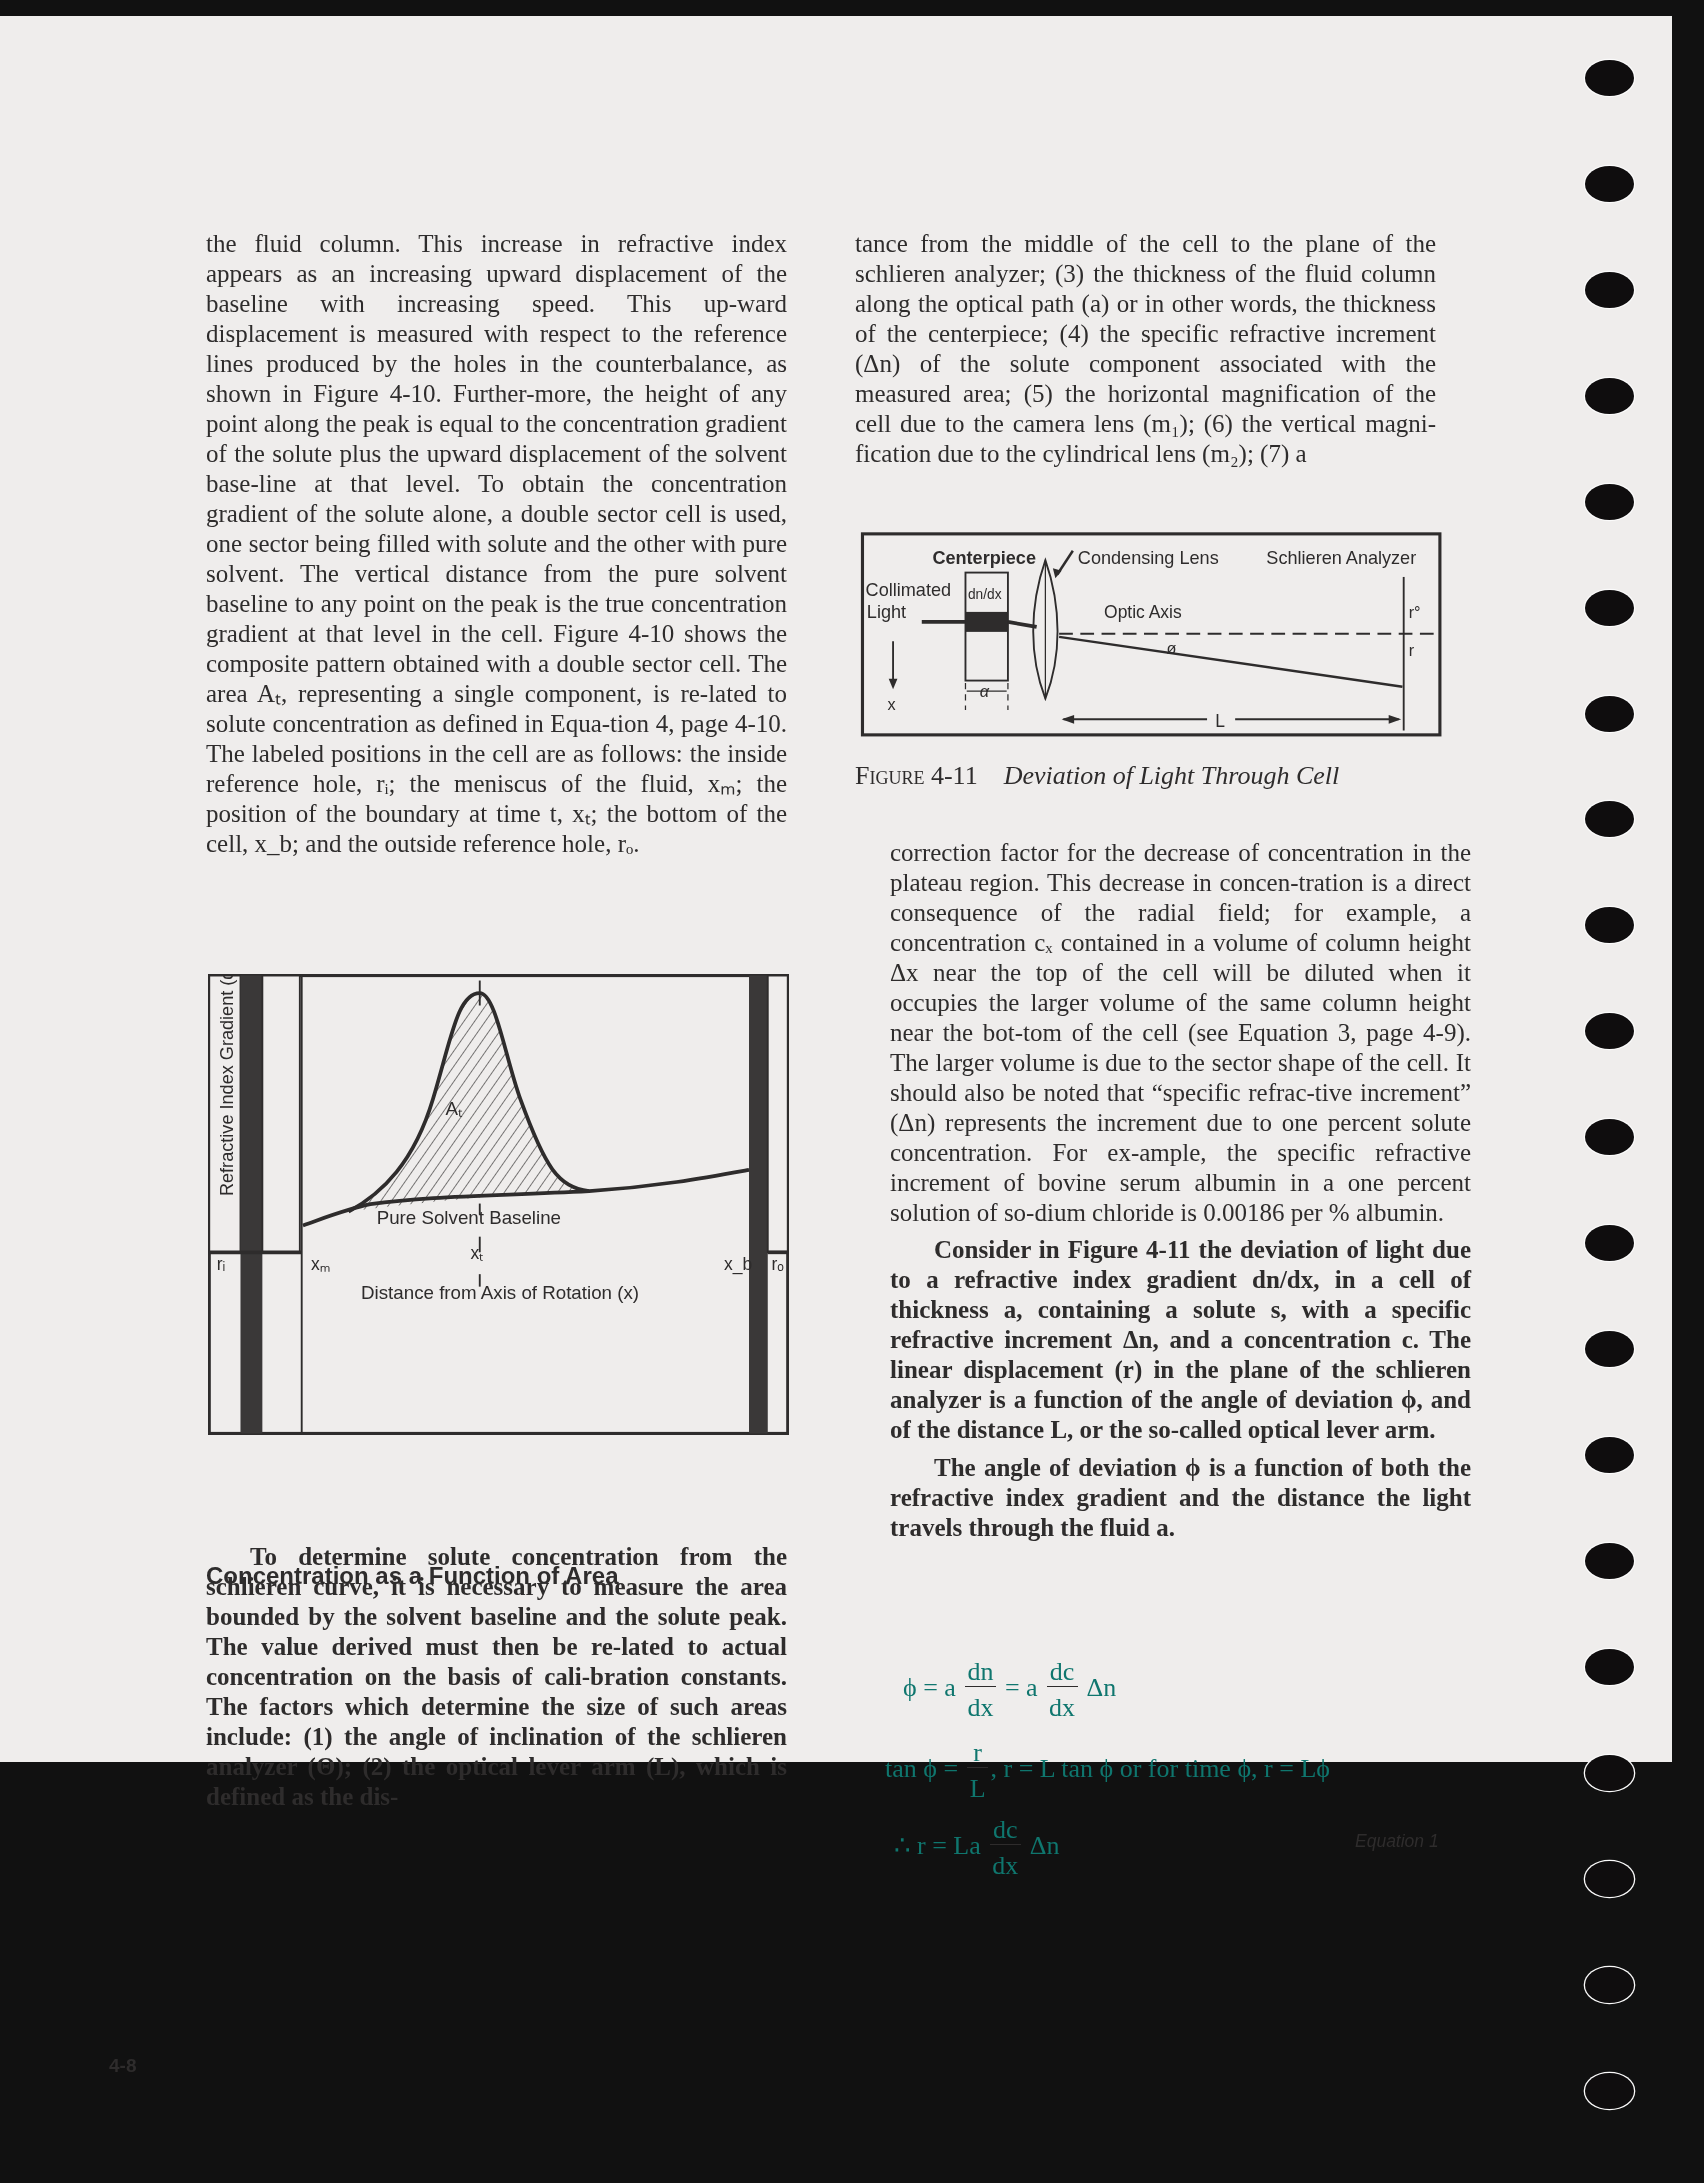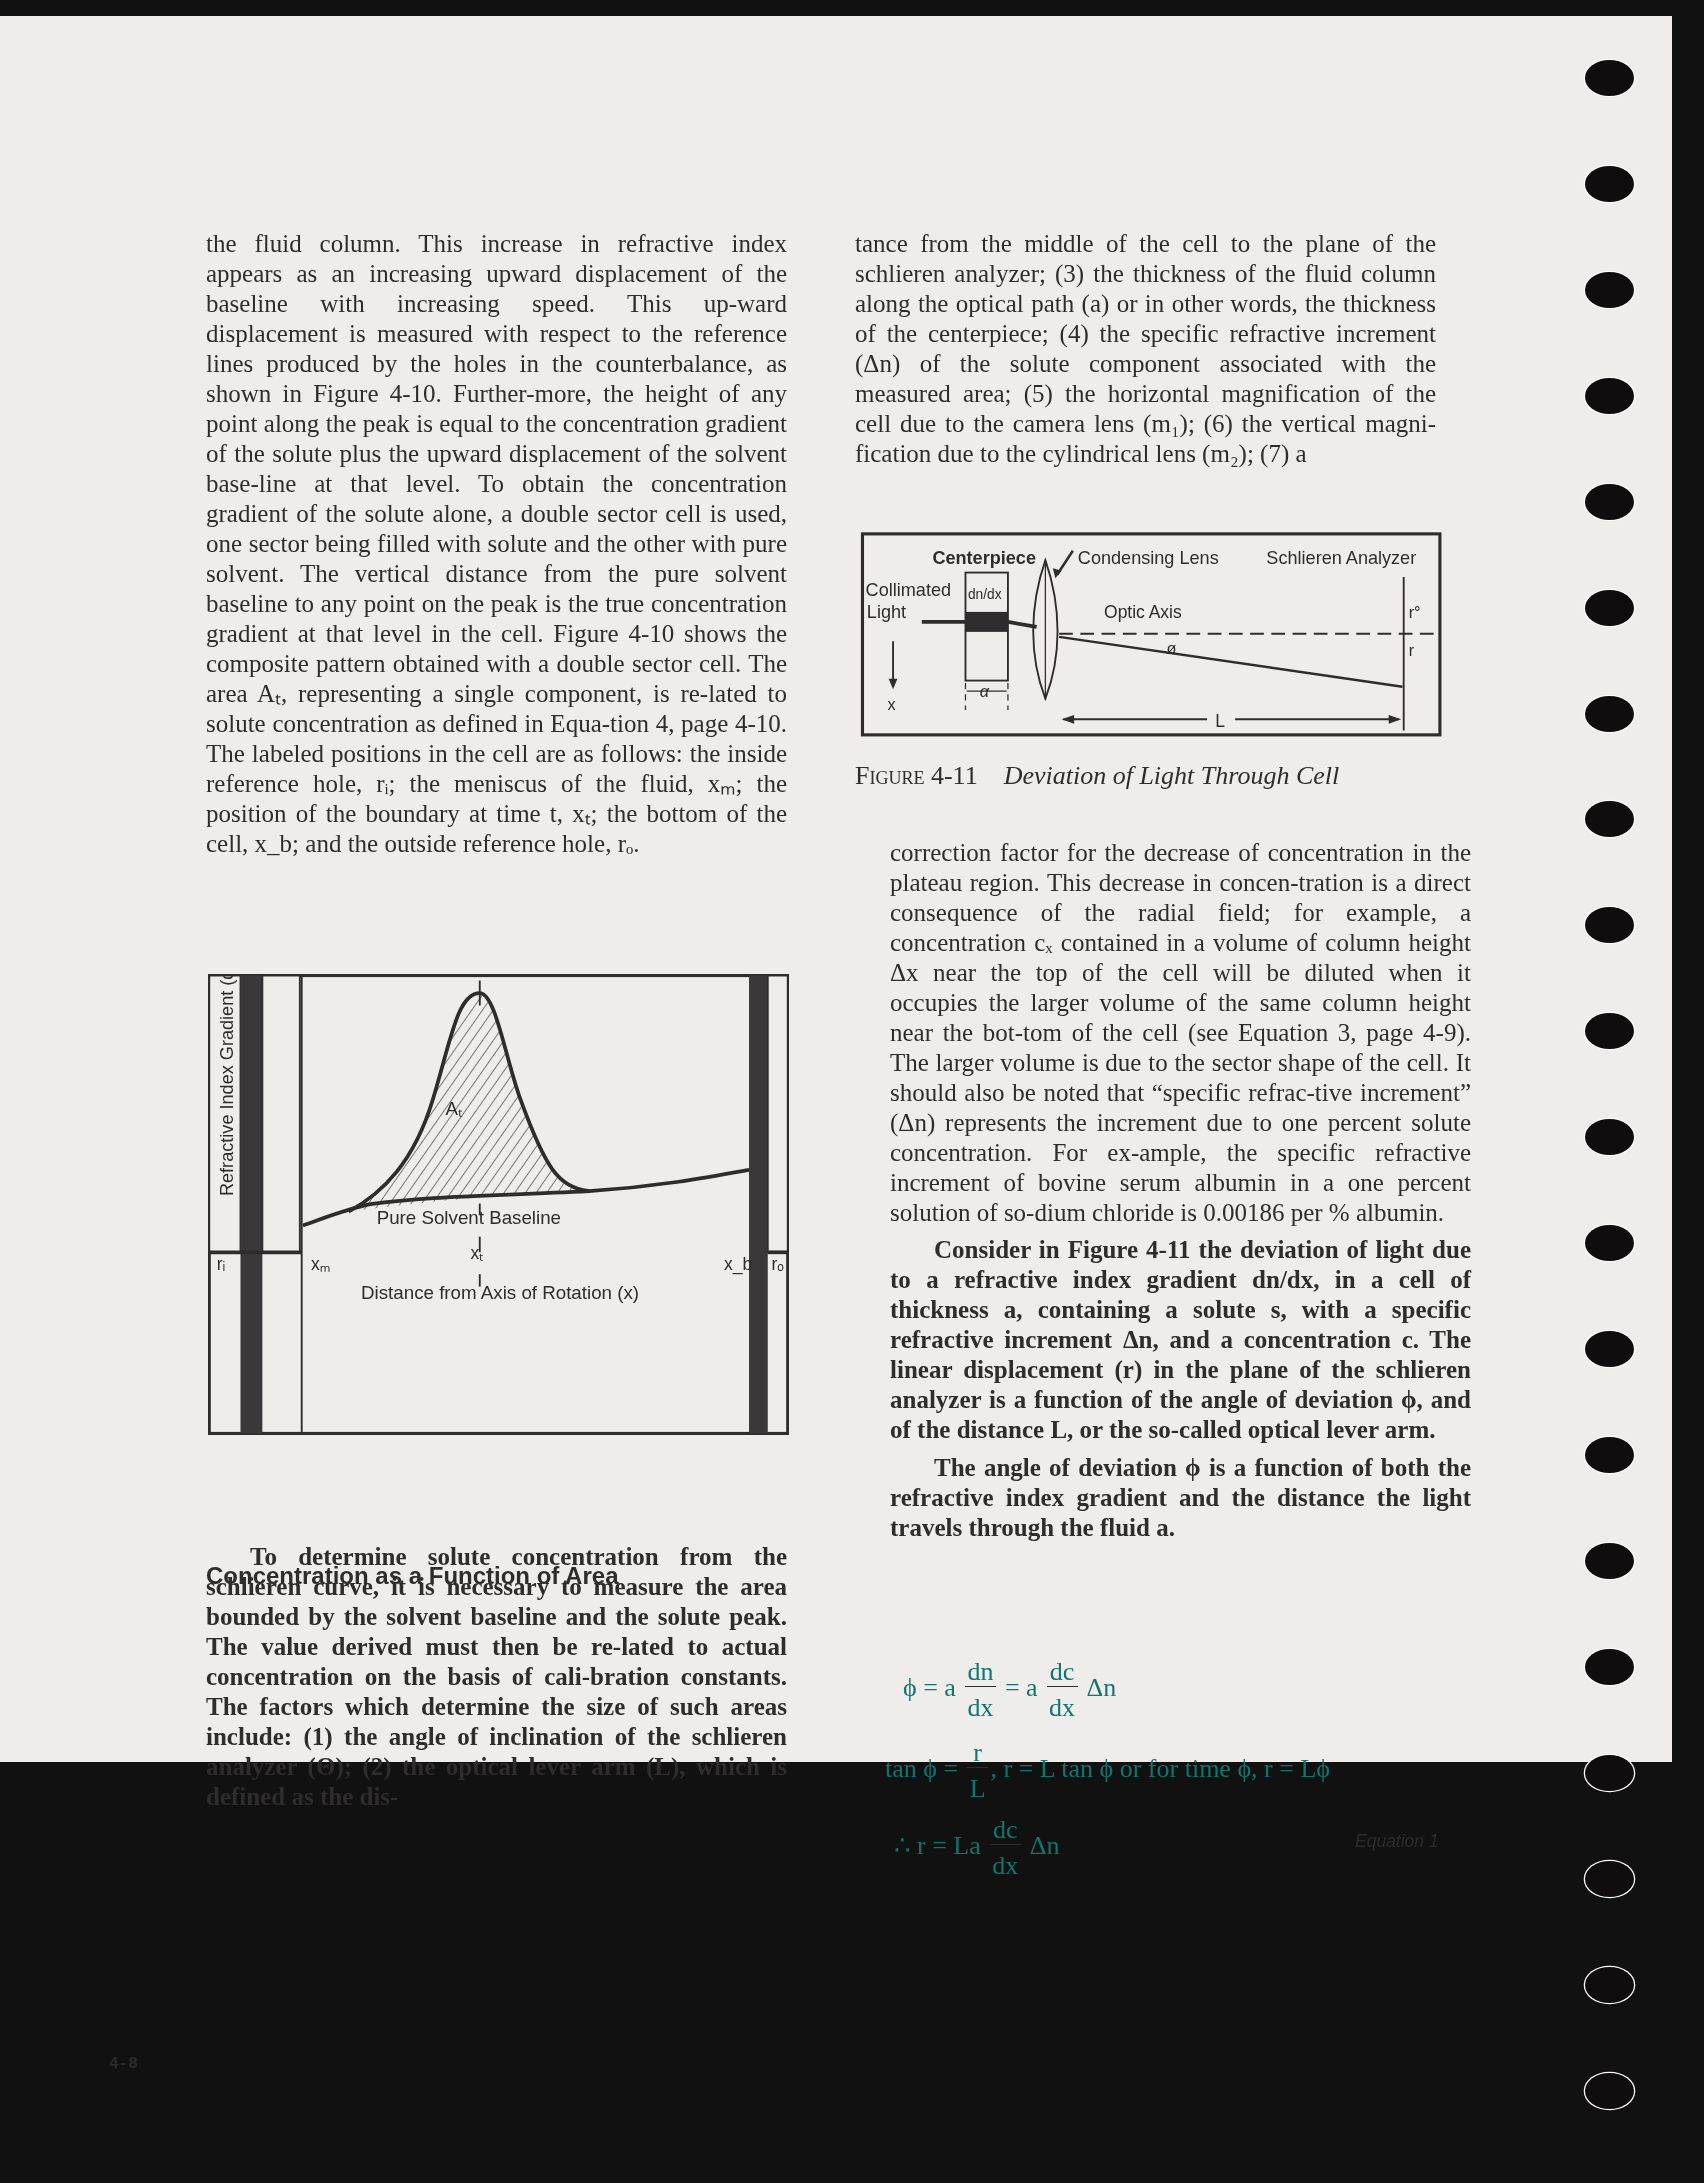--- a/index.html
+++ b/index.html
@@ -23,21 +23,21 @@
   .indent { text-indent: 44px; font-weight: bold; }
   .ital { font-style: italic; }
   .sc { font-variant: small-caps; }
   .caption { font-family: "Liberation Serif", serif; font-size: 26px; line-height: 31px; position: absolute; }
   .heading {
     position: absolute; font-family: "Liberation Sans", sans-serif; font-weight: bold;
     font-size: 24px; left: 206px; top: 1546px; color: #2e2c2c;
   }
   .pagenum {
     position: absolute; left: 109px; top: 2039px;
-    font-family: Liberation Mono, monospace; font-weight: bold; font-size: 16px;
+    font-family: Liberation Sans, sans-serif; font-weight: bold; font-size: 19px;
   }
   svg text { font-family: "Liberation Sans", sans-serif; }
   .eq { position: absolute; font-family: "Liberation Serif", serif; font-size: 26px; color: #0f766e; }
   .frac { display: inline-block; vertical-align: middle; text-align: center; line-height: 1; margin: 0 2.5px; }
   .frac span { display: block; padding: 0 2.5px; }
   .frac .num { border-bottom: 1.3px solid #2e2c2c; padding-bottom: 1.9px; }
   .frac .den { padding-top: 8px; }
   .eqlabel { position: absolute; font-family: "Liberation Sans", sans-serif; font-style: italic; font-size: 17.5px; }
 </style>
 </head>

